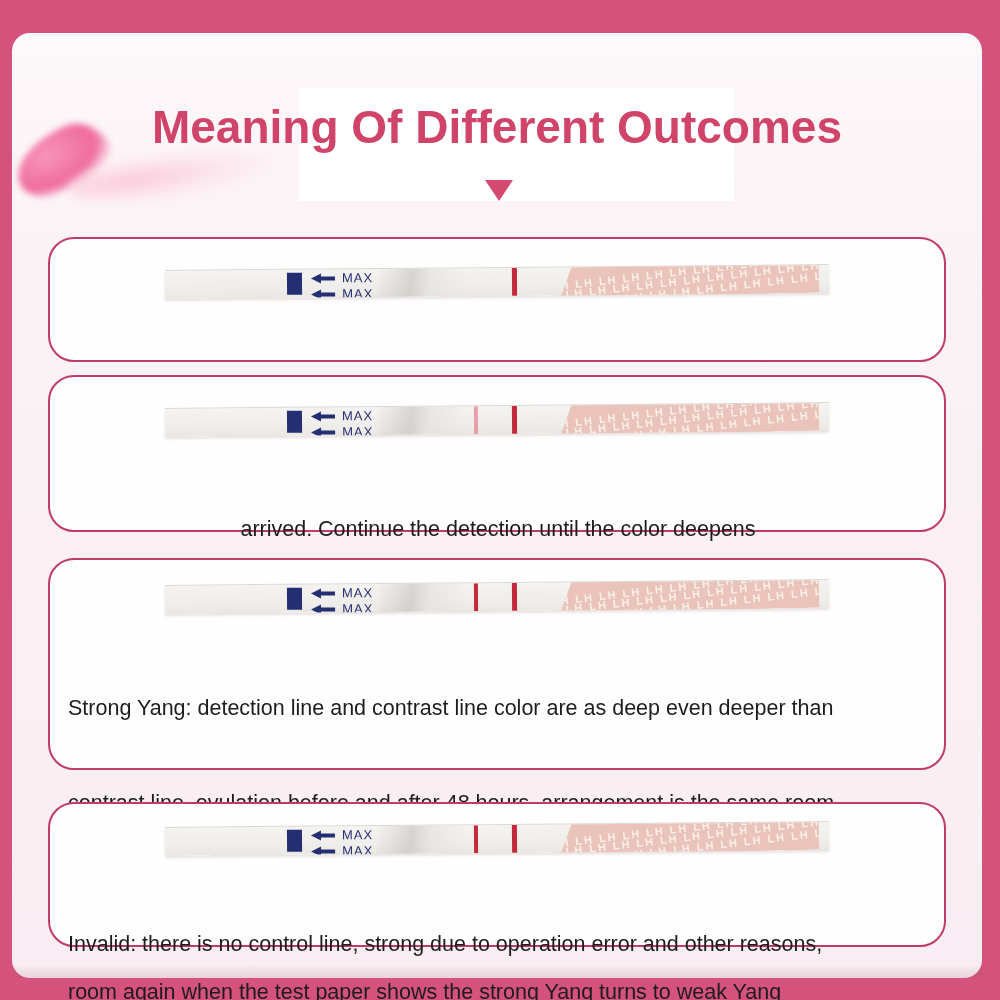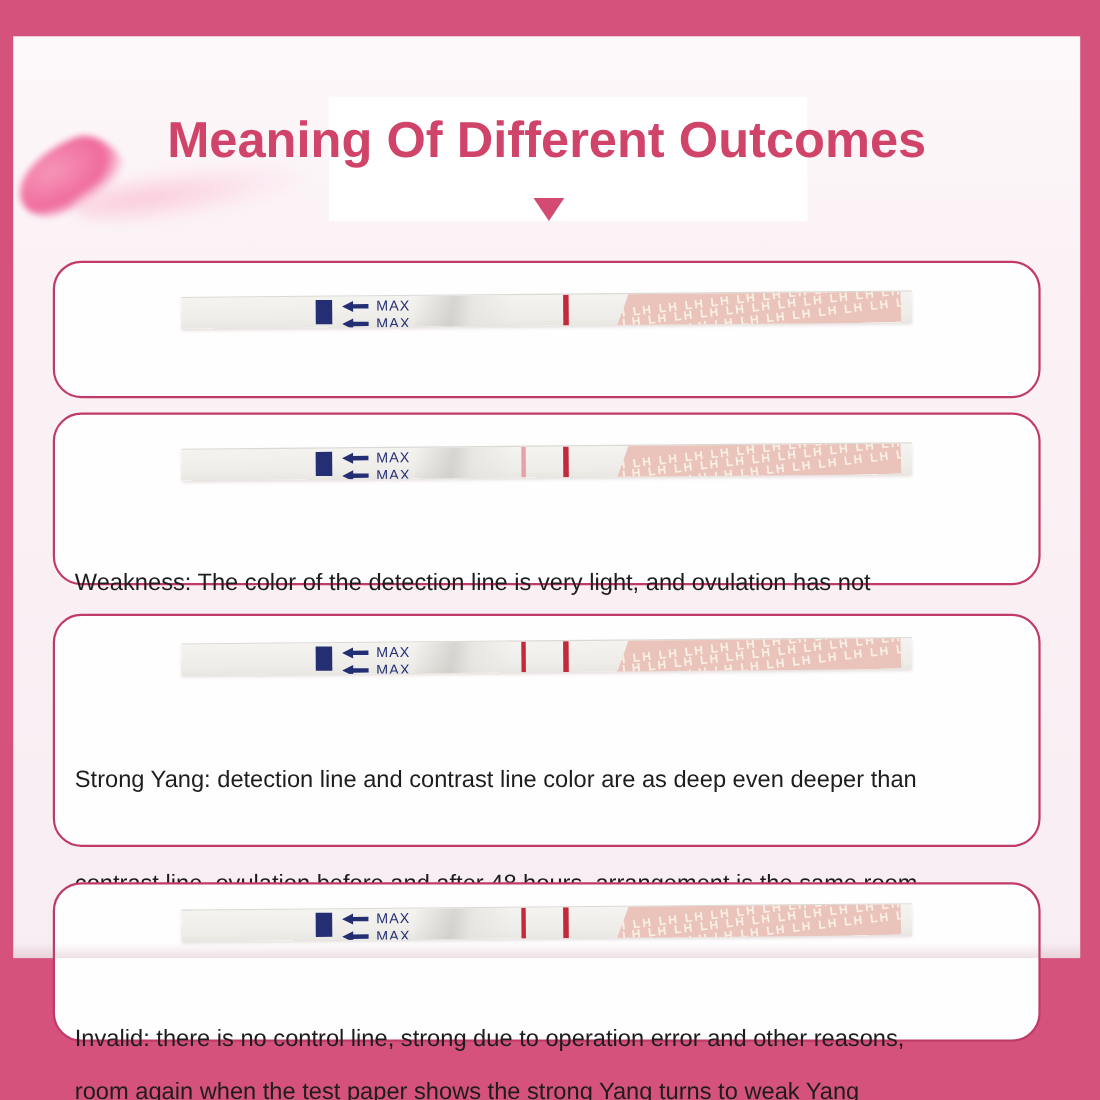--- a/index.html
+++ b/index.html
@@ -1,21 +1,21 @@
 <!DOCTYPE html>
 <html><head>
 <meta charset="utf-8">
 <style>
   html,body{margin:0;padding:0;}
   body{font-family:"Liberation Sans", sans-serif; background:#888;}
   .page{position:relative;width:1000px;height:1000px;background:#d4527b;overflow:hidden;}
 
   
-  .inner{position:absolute;left:12px;top:33px;width:970px;height:838px;
-         background:linear-gradient(180deg,#fdf8fa 0%,#fbf2f6 25%,#f8edf2 100%);}
+  .inner{position:absolute;left:12px;top:33px;width:970px;height:945px;
+         background:linear-gradient(180deg,#fdf8fa 0%,#fbf2f6 25%,#f8edf2 100%);border-radius:18px;}
   .inner::after{content:"";position:absolute;left:0;right:0;bottom:0;height:14px;
          background:linear-gradient(180deg,rgba(160,90,110,0) 0%,rgba(160,90,110,.18) 100%);}
 
   
   .petal1{position:absolute;left:2px;top:96px;width:100px;height:60px;
           background:radial-gradient(ellipse at 35% 35%, #f795b8 0%, #ef6b9d 55%, rgba(247,170,198,0) 78%);
           border-radius:65% 35% 70% 30% / 60% 75% 25% 40%;
           transform:rotate(-22deg); filter:blur(3px);}
   .petal2{position:absolute;left:55px;top:118px;width:210px;height:48px;
           background:radial-gradient(ellipse at 30% 50%, rgba(250,196,214,.85) 0%, rgba(252,226,236,.5) 55%, rgba(255,255,255,0) 80%);
@@ -125,21 +125,20 @@
           </span>
         <span class="sheen"></span>
         <span class="lines-host"></span>
         <span class="lh-band">
           <span class="lh-row a">LH LH LH LH LH LH LH LH LH LH LH LH LH LH LH LH</span>
           <span class="lh-row b">LH LH LH LH LH LH LH LH LH LH LH LH LH LH LH LH</span>
           <span class="lh-row c">LH LH LH LH LH LH LH LH LH LH LH LH LH LH LH LH</span>
         </span>
       <span class="tline detection faint"></span><span class="tline control strong"></span></div>
       <div class="ptext">
-        <span class="tl">Weakness: The color of the detection line is very light, and ovulation has not</span>
         <span class="tl center">arrived. Continue the detection until the color deepens</span>
       </div>
     </section>
 
     <section class="panel p3">
       <div class="strip">
         <span class="navy-block"></span>
         <span class="mrow r1">
             <i class="arr"></i>
             <b class="max">MAX</b>

